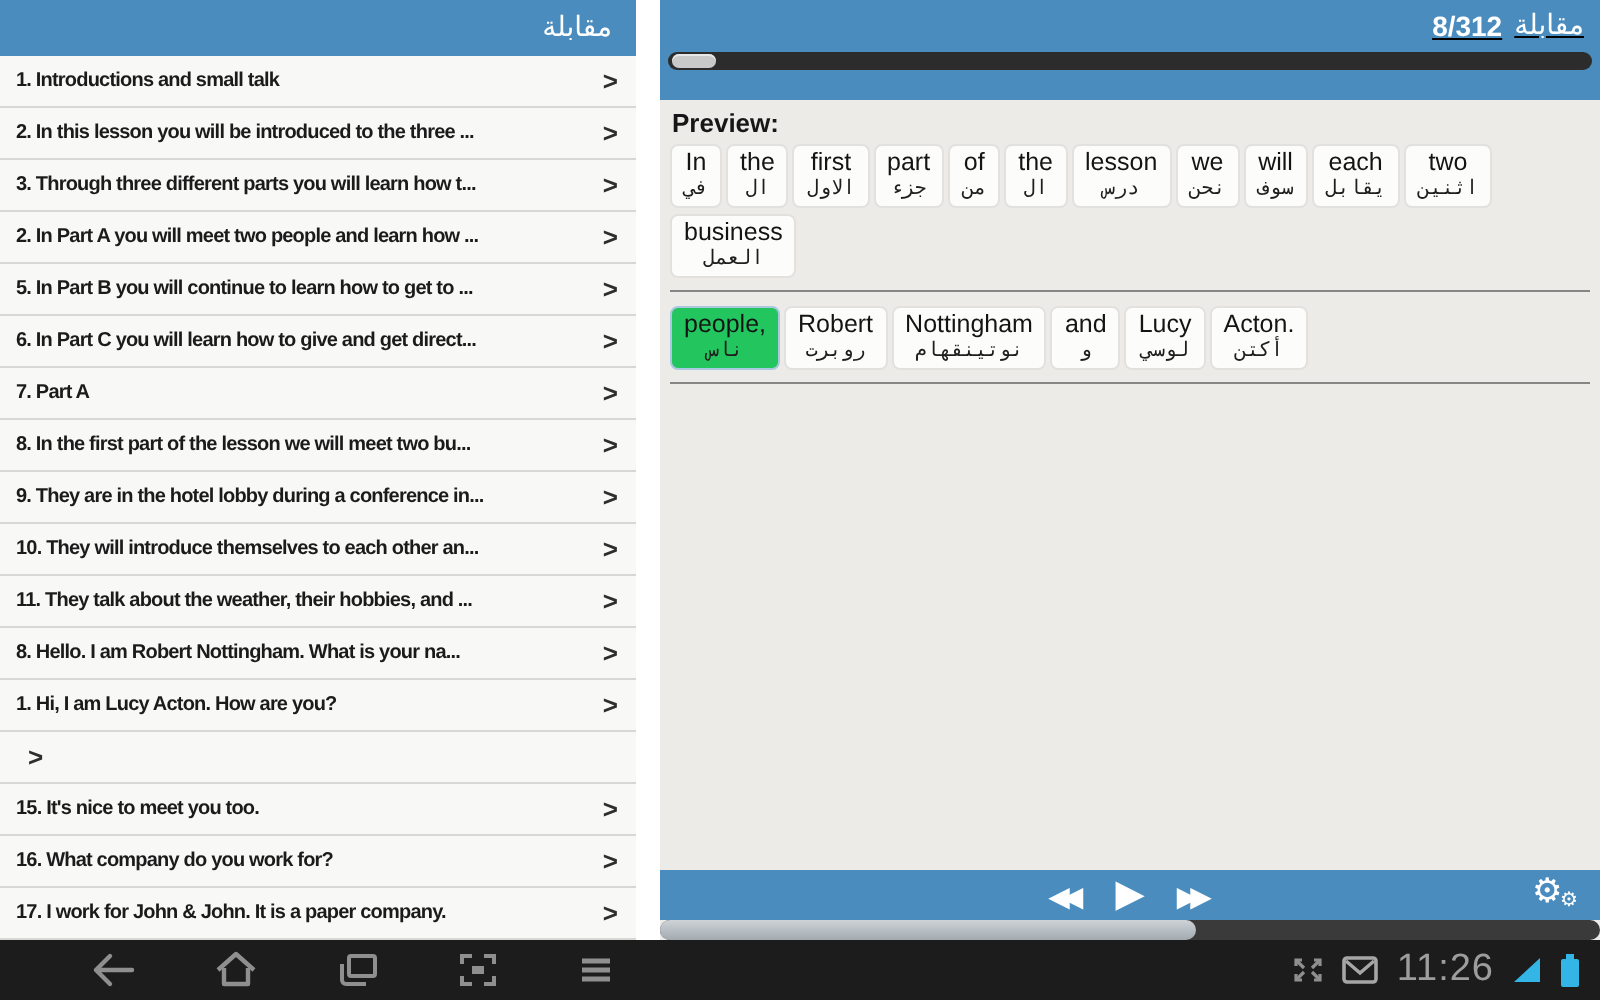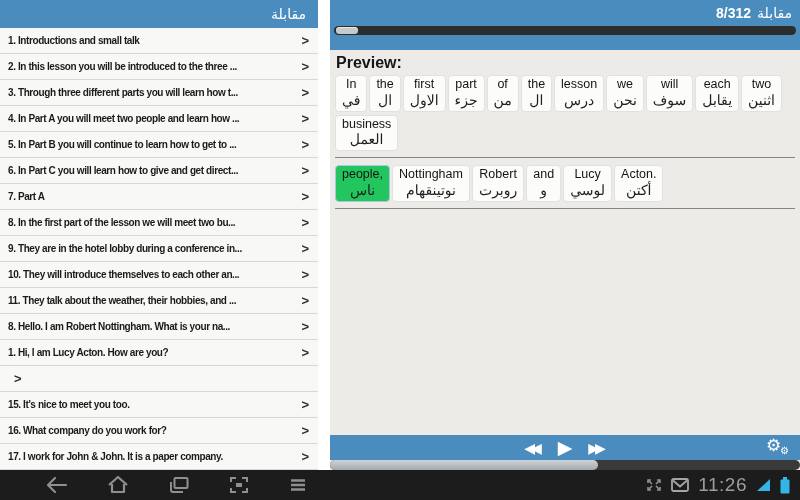--- a/index.html
+++ b/index.html
@@ -15,36 +15,36 @@
     font-family:"DejaVu Sans","Liberation Sans",sans-serif;}
   .lesson-list{height:442px;overflow:hidden;}
   .list-item{height:26px;box-sizing:border-box;display:flex;align-items:center;
     justify-content:space-between;padding:0 9px 0 8px;border-bottom:1px solid #d7d7d6;
     background:#f8f8f7;cursor:pointer;}
   .item-label{font-size:10px;font-weight:bold;color:#1b1b1b;letter-spacing:-0.4px;
     white-space:nowrap;overflow:hidden;flex:1;}
   .chevron{font-size:13px;font-weight:bold;color:#2e2e2e;margin-left:6px;}
   
   .right-panel{position:absolute;left:330px;top:0;width:470px;height:470px;background:#edebe8;}
-  .rp-header{height:50px;background:#4a8cbe;}
+  .rp-header{height:50px;background:#4a8cbe;text-decoration:underline;}
   .rp-title{display:flex;justify-content:flex-end;align-items:center;gap:6px;
     padding:5px 8px 2px 8px;color:#fff;font-size:14px;font-weight:bold;}
   .rp-title .ar-title{font-family:"DejaVu Sans","Liberation Sans",sans-serif;font-weight:normal;}
   .seekbar{margin:3px 4px 0 4px;height:9px;background:#2c2c2c;border-radius:5px;position:relative;}
   .seek-thumb{position:absolute;left:2px;top:1px;width:22px;height:7px;background:#c9c9c9;
     border-radius:4px;box-shadow:inset 0 1px 0 #e8e8e8;}
   .rp-content{position:absolute;top:50px;left:0;right:0;bottom:35px;padding:3px 5px;overflow:hidden;}
-  .preview-label{font-size:16px;font-weight:bold;color:#161616;margin:1px 0 3px 1px;}
+  .preview-label{font-size:13px;font-weight:bold;color:#161616;margin:1px 0 3px 1px;}
   .chip-row{display:flex;flex-wrap:wrap;gap:3px 2px;align-items:flex-end;}
   .chip{background:#fcfcfb;border:1px solid #e2e1de;border-radius:4px;
     padding:1px 6px 2px 6px;text-align:center;cursor:pointer;}
   .chip.highlighted{background:#22c55e;border-color:#aac9e0;}
   .chip .en{display:block;font-size:12.5px;color:#141414;line-height:1.25;}
-  .chip .ar{display:block;font-size:14px;color:#1e1e1e;line-height:1.15;
-    font-family:Liberation Serif, serif;}
+  .chip .ar{display:block;font-size:10px;color:#1e1e1e;line-height:1.15;
+    font-family:Liberation Mono, monospace;}
   .row-sep{border-bottom:1px solid #878684;margin:6px 0 7px 0;}
   
   .player-bar{position:absolute;left:0;right:0;bottom:10px;height:25px;background:#4a8cbe;
     display:flex;align-items:center;justify-content:center;}
   .player-controls{display:flex;align-items:center;gap:16px;color:#fff;}
   .btn-rewind,.btn-forward{font-size:14px;letter-spacing:-4px;cursor:pointer;padding-right:4px;}
   .btn-play{font-size:19px;cursor:pointer;line-height:1;}
   .settings-btn{position:absolute;right:8px;top:1px;color:#fff;cursor:pointer;width:26px;height:22px;}
   .gear-main{font-size:17px;position:absolute;left:0;top:0;line-height:1.2;}
   .gear-small{font-size:10px;position:absolute;left:14px;top:10px;line-height:1;}
@@ -74,21 +74,21 @@
       </div>
       <div class="list-item">
         <span class="item-label">2. In this lesson you will be introduced to the three ...</span>
         <span class="chevron">&gt;</span>
       </div>
       <div class="list-item">
         <span class="item-label">3. Through three different parts you will learn how t...</span>
         <span class="chevron">&gt;</span>
       </div>
       <div class="list-item">
-        <span class="item-label">4. In Part A you will meet two people and learn how ...</span>
+        <span class="item-label">2. In Part A you will meet two people and learn how ...</span>
         <span class="chevron">&gt;</span>
       </div>
       <div class="list-item">
         <span class="item-label">5. In Part B you will continue to learn how to get to ...</span>
         <span class="chevron">&gt;</span>
       </div>
       <div class="list-item">
         <span class="item-label">6. In Part C you will learn how to give and get direct...</span>
         <span class="chevron">&gt;</span>
       </div>
@@ -202,26 +202,26 @@
             <span class="ar">العمل</span>
           </div>
         </div>
         <div class="row-sep"></div>
         <div class="chip-row">
           <div class="chip highlighted">
             <span class="en">people,</span>
             <span class="ar">ناس</span>
           </div>
           <div class="chip">
+            <span class="en">Robert</span>
+            <span class="ar">روبرت</span>
+          </div>
+          <div class="chip">
             <span class="en">Nottingham</span>
             <span class="ar">نوتينقهام</span>
-          </div>
-          <div class="chip">
-            <span class="en">Robert</span>
-            <span class="ar">روبرت</span>
           </div>
           <div class="chip">
             <span class="en">and</span>
             <span class="ar">و</span>
           </div>
           <div class="chip">
             <span class="en">Lucy</span>
             <span class="ar">لوسي</span>
           </div>
           <div class="chip">

